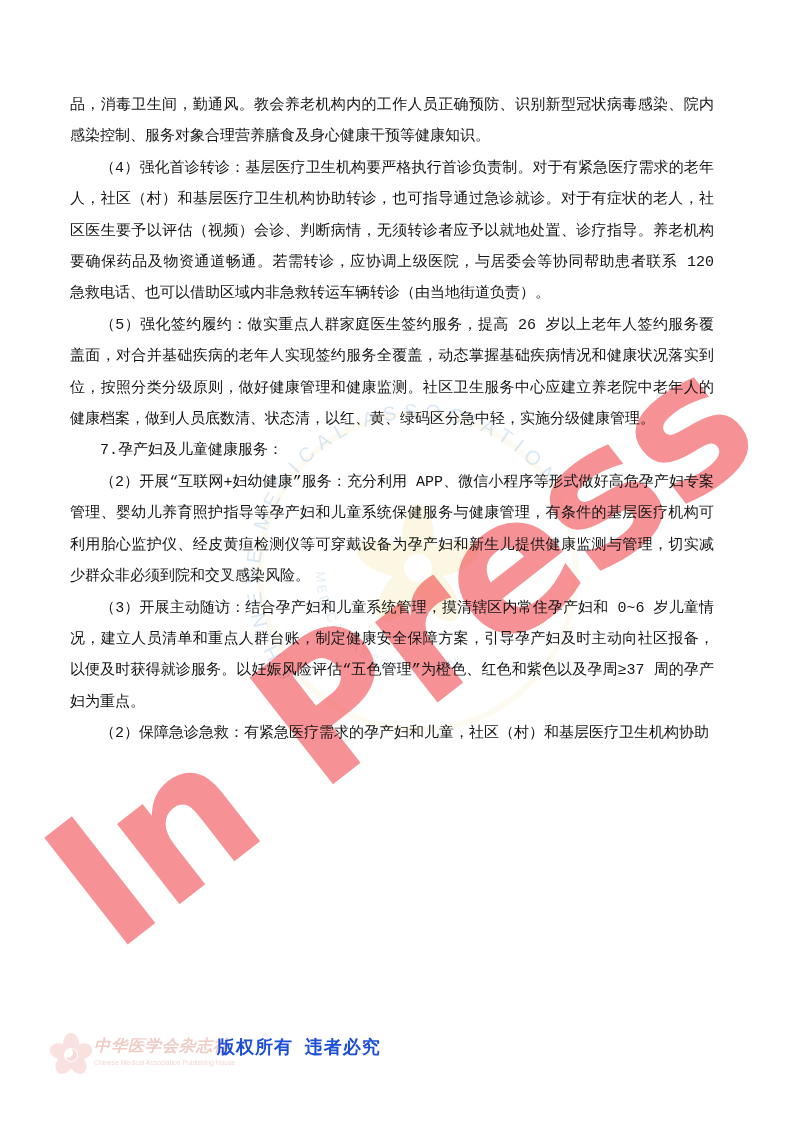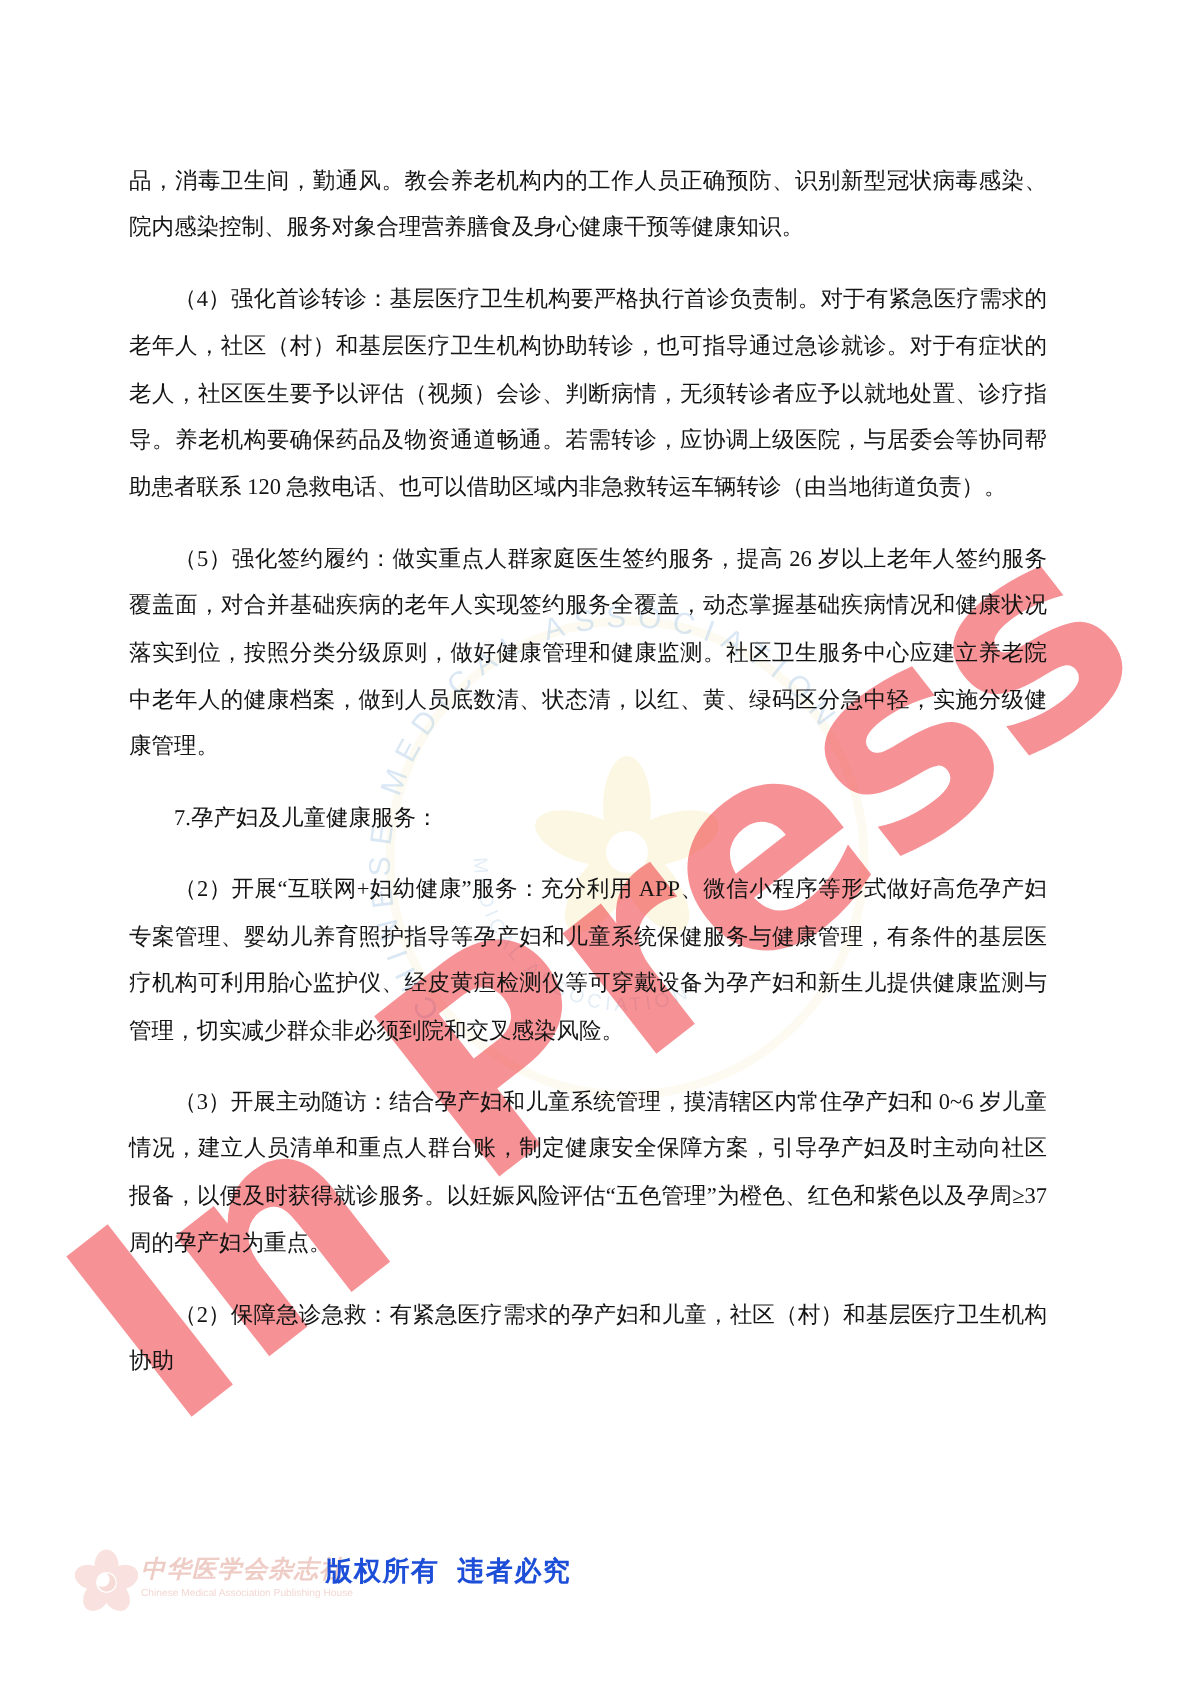--- a/index.html
+++ b/index.html
@@ -35,21 +35,21 @@
 
   
   .doc-text{
     position:absolute;left:70px;top:90px;width:644px;
     z-index:3;
     font-size:15px;
     line-height:31.4px;
     color:#141414;
     text-align:justify;
   }
-  .doc-text p{margin:16px;padding:0;}
+  .doc-text p{margin:0;padding:0;font-family:Liberation Mono, monospace;}
   .doc-text p.indent{text-indent:2em;}
 
   
   .footer{position:absolute;left:0;top:1028px;width:776px;height:70px;z-index:2;}
   .flower{position:absolute;left:50px;top:4px;width:42px;height:46px;}
   .pub-cn{
     position:absolute;left:94px;top:8px;
     font-size:16px;font-weight:bold;font-style:italic;
     letter-spacing:1px;
     color:#efcdc7;

